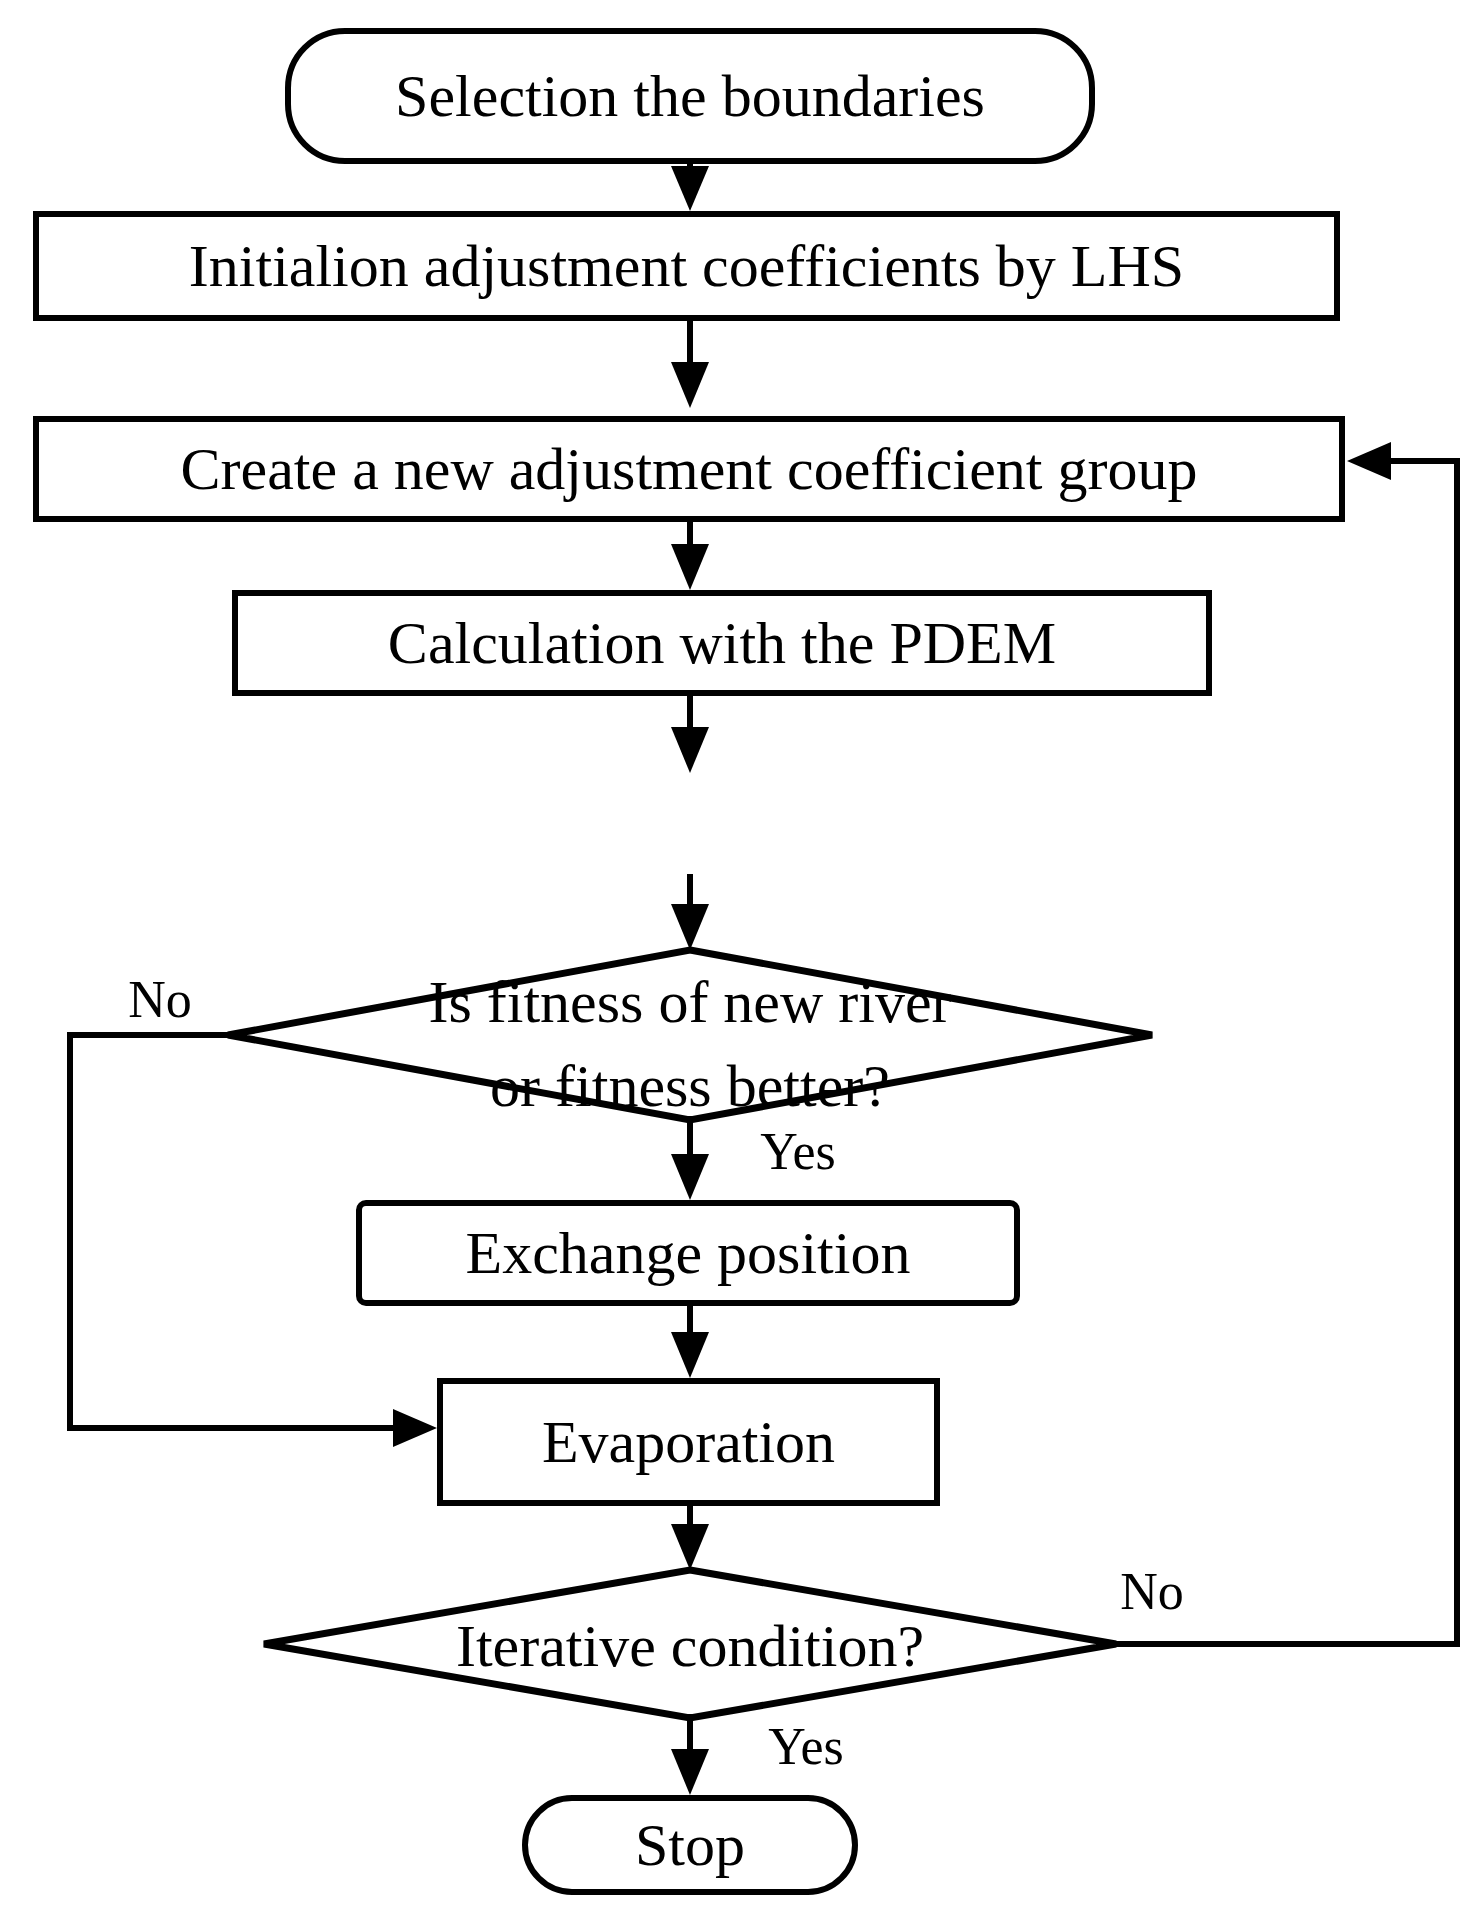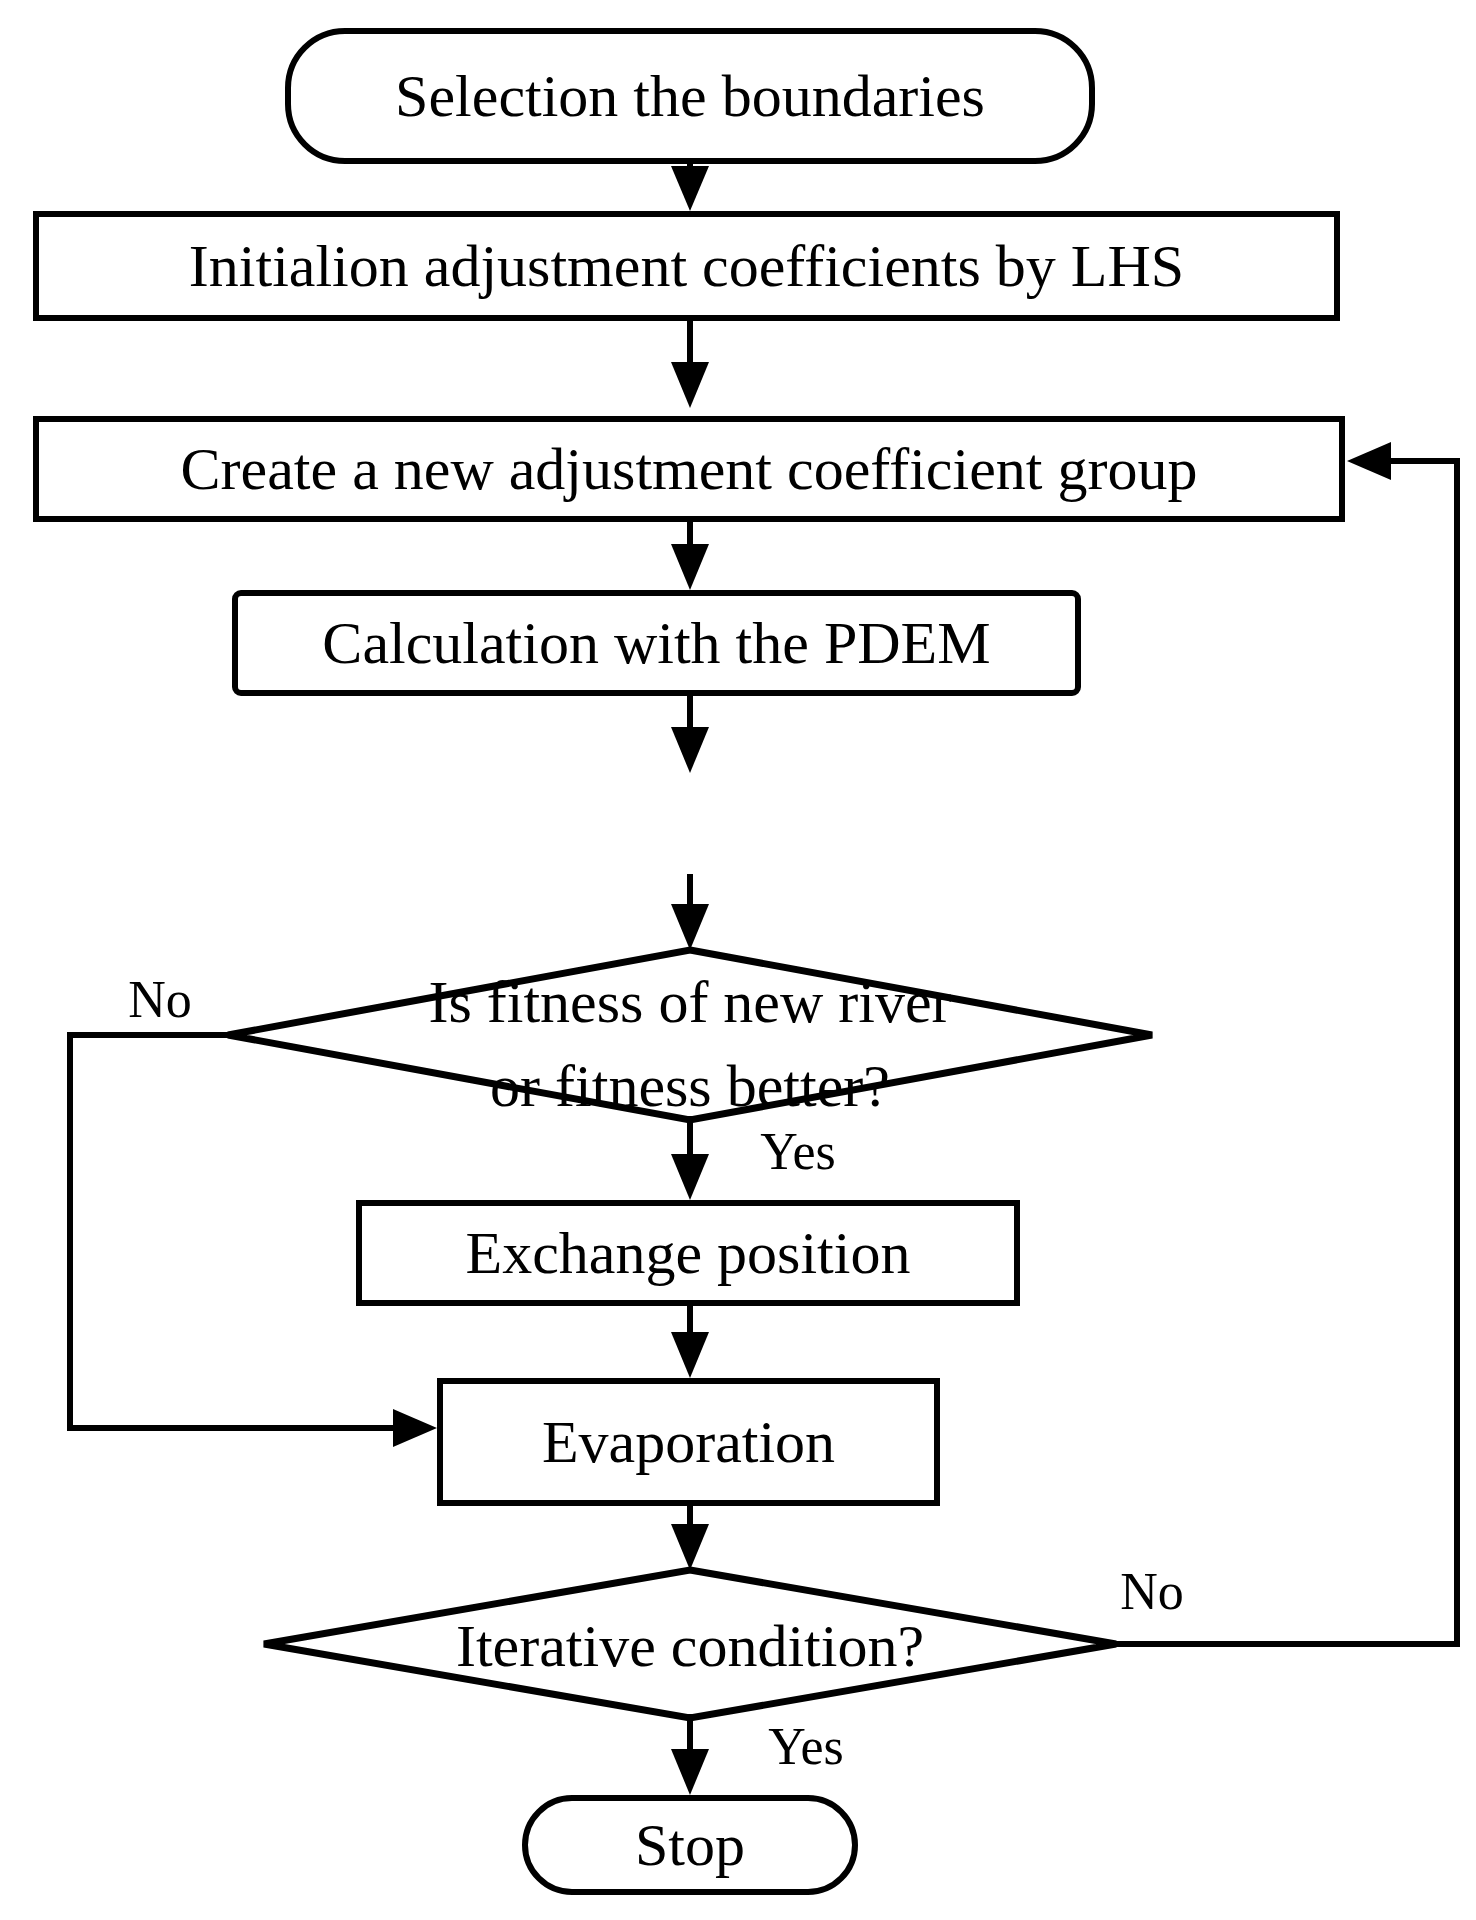--- a/index.html
+++ b/index.html
@@ -110,26 +110,26 @@
   </div>
 
   <div class="node" style="left:33px; top:211px; width:1307px; height:110px;">
     <span>Initialion adjustment coefficients by LHS</span>
   </div>
 
   <div class="node" style="left:33px; top:408px; width:1312px; height:106px;margin-top:8px;">
     <span>Create a new adjustment coefficient group</span>
   </div>
 
-  <div class="node" style="left:232px; top:590px; width:849px; height:106px;border-radius:9px;">
+  <div class="node" style="left:232px; top:590px; width:980px; height:106px;">
     <span>Calculation with the PDEM</span>
   </div>
 
 
-  <div class="node" style="left:356px; top:1200px; width:664px; height:106px;">
+  <div class="node" style="left:356px; top:1200px; width:664px; height:106px;border-radius:10px;">
     <span>Exchange position</span>
   </div>
 
   <div class="node" style="left:437px; top:1378px; width:503px; height:128px;">
     <span>Evaporation</span>
   </div>
 
   <div class="node terminator" style="left:522px; top:1795px; width:336px; height:100px;">
     <span>Stop</span>
   </div>

